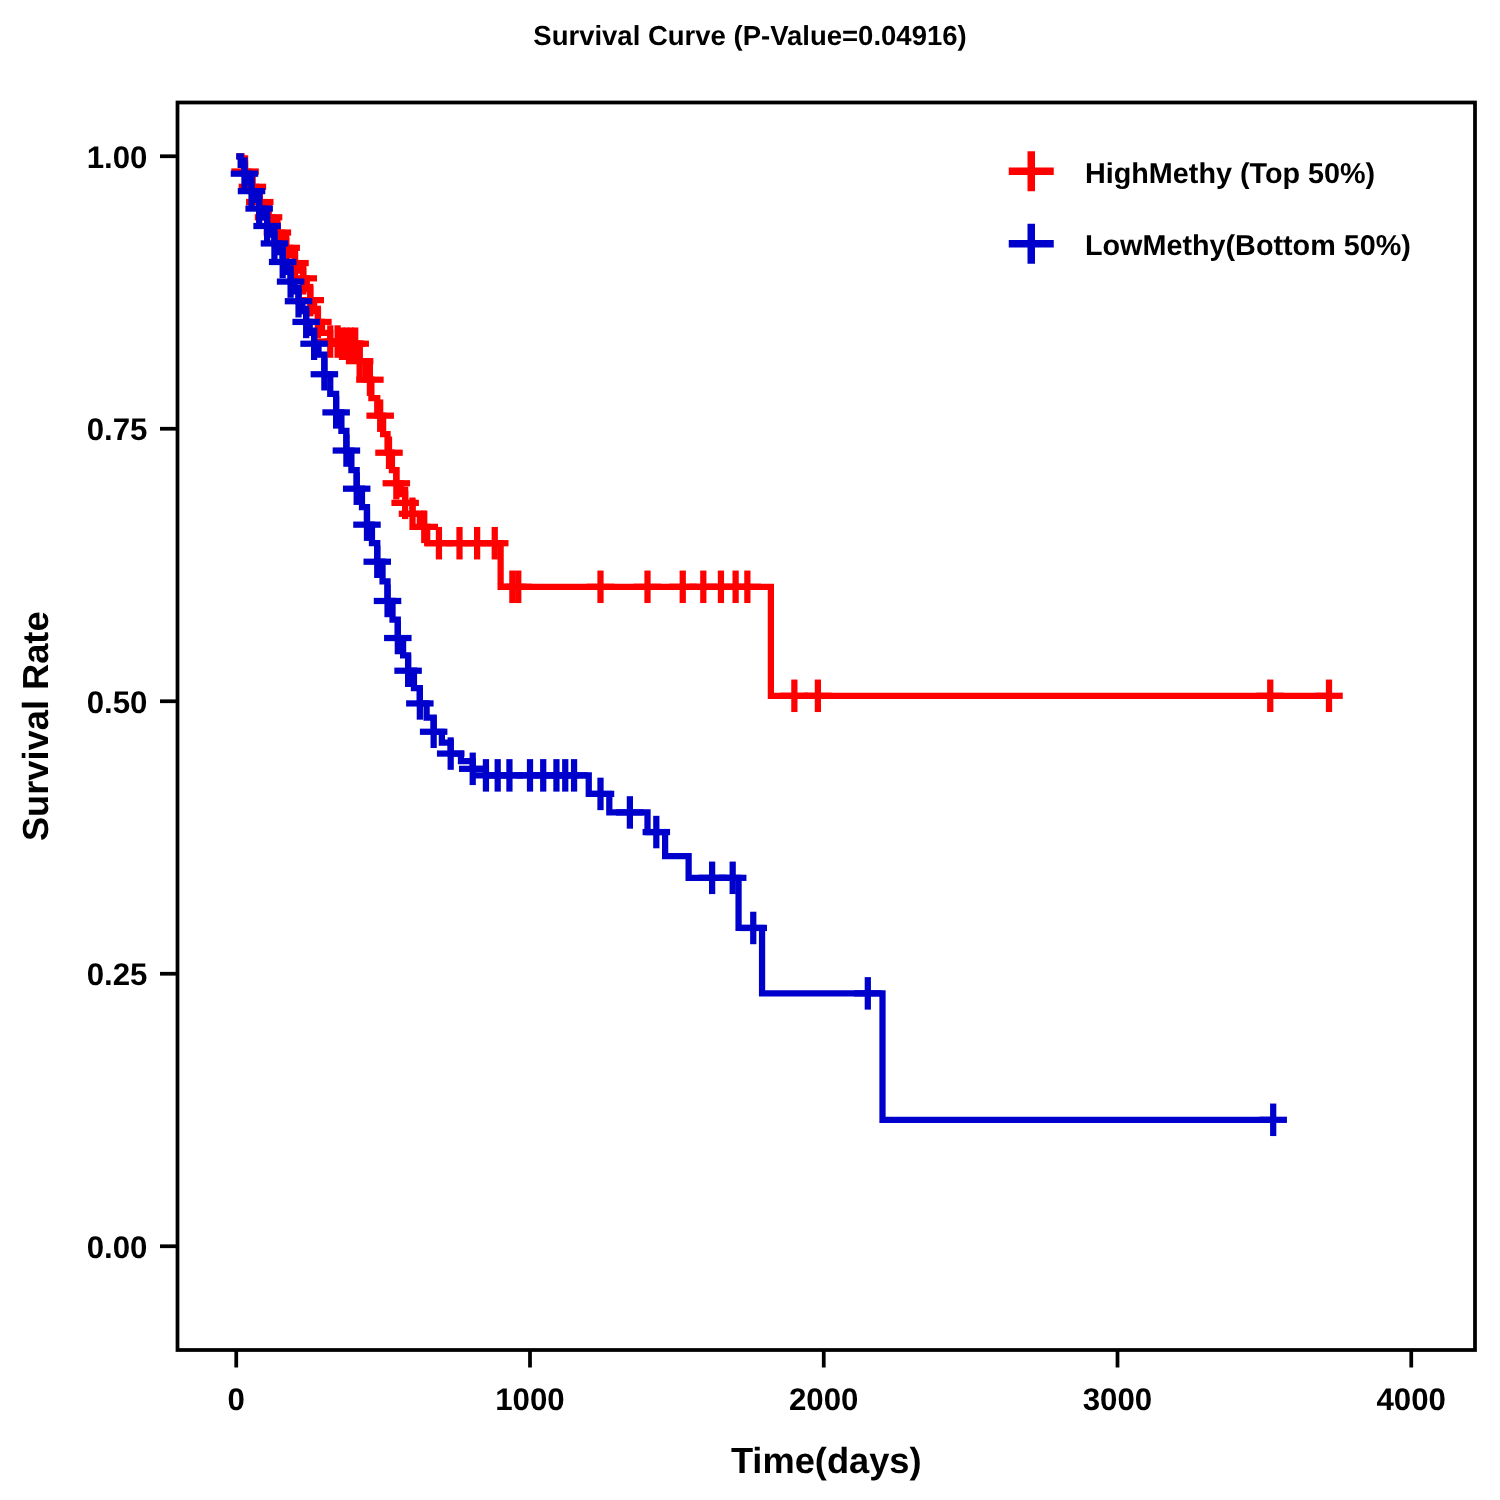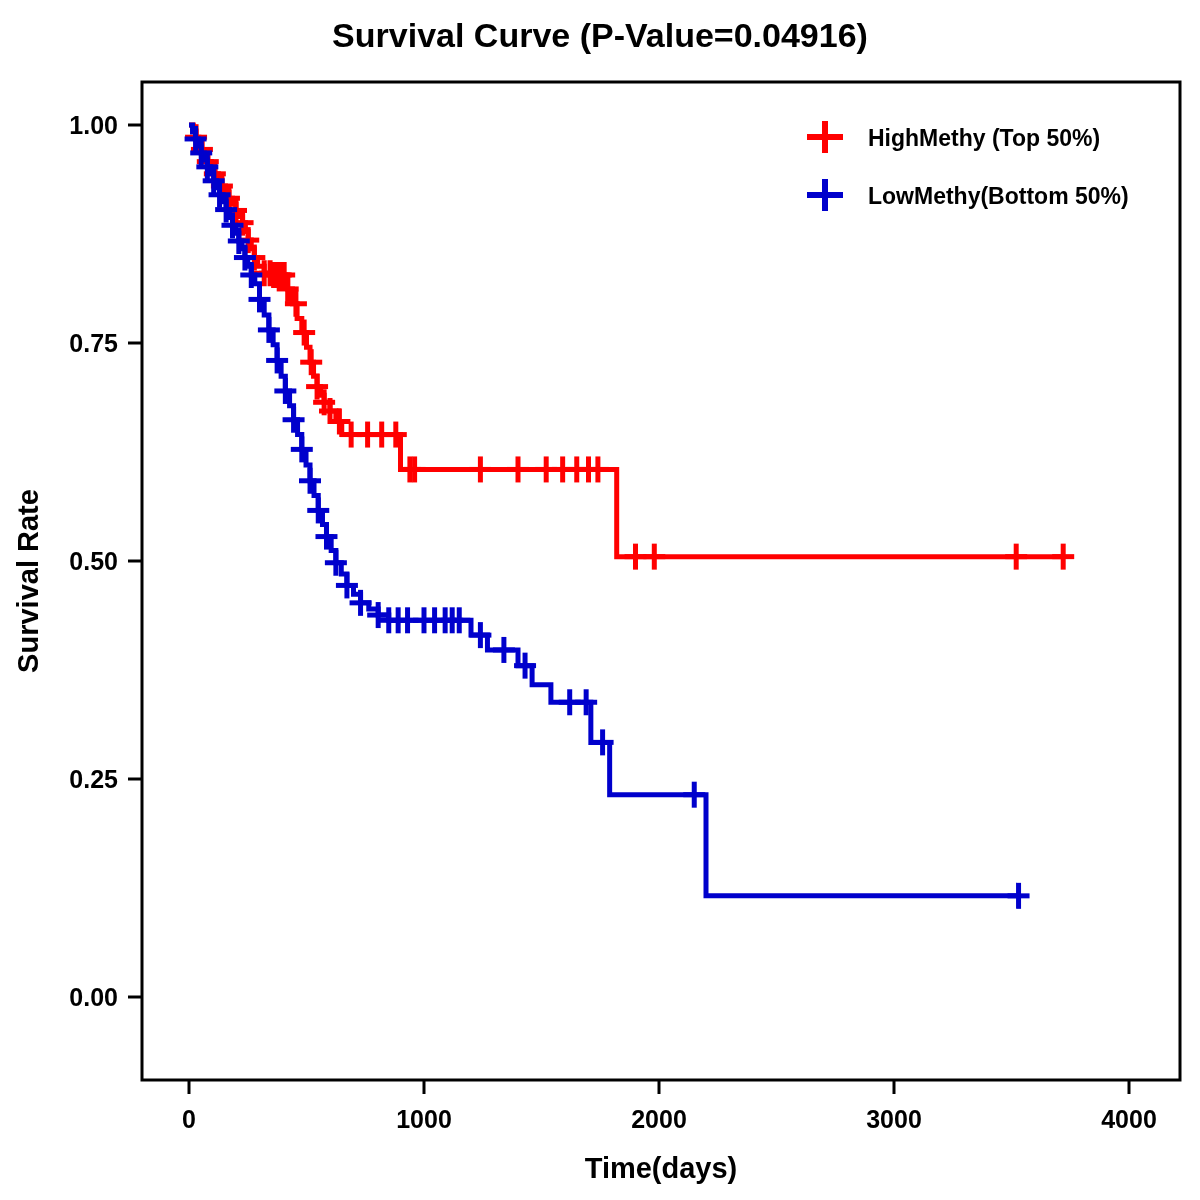--- a/index.html
+++ b/index.html
@@ -14,21 +14,21 @@
     background: #ffffff;
     font-family: "Liberation Sans", sans-serif;
     overflow: hidden;
   }
   #chart-title {
     position: absolute;
     left: 0;
     top: 16px;
     width: 1200px;
     text-align: center;
-    font-size: 34px;
+    font-size: 22px;
     font-weight: bold;
     color: #000000;
     letter-spacing: 0px;
   }
   #plot-svg {
     position: absolute;
     left: 0;
     top: 0;
   }
   .axis-title {

